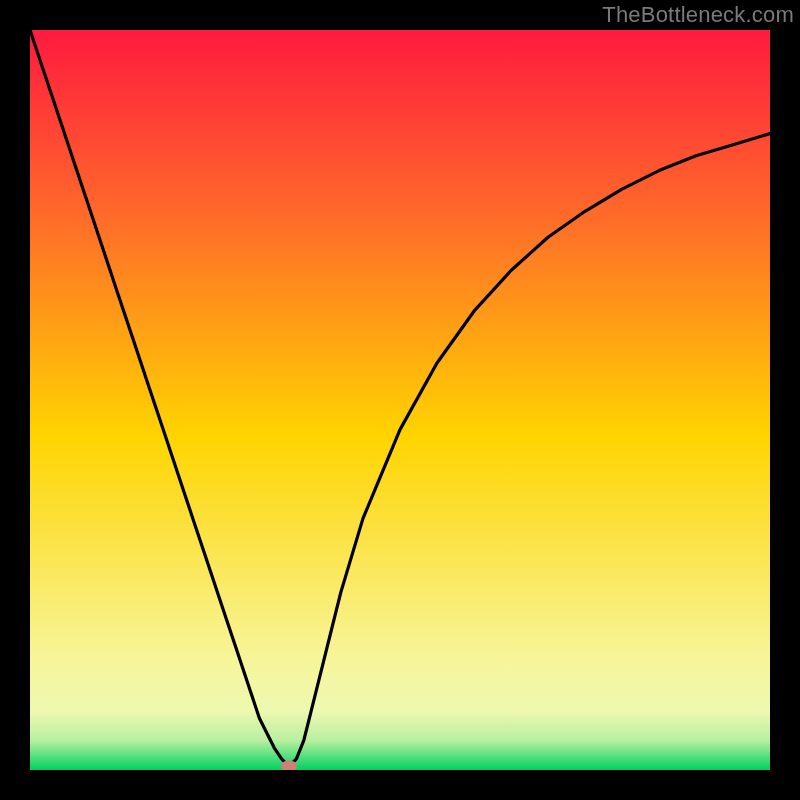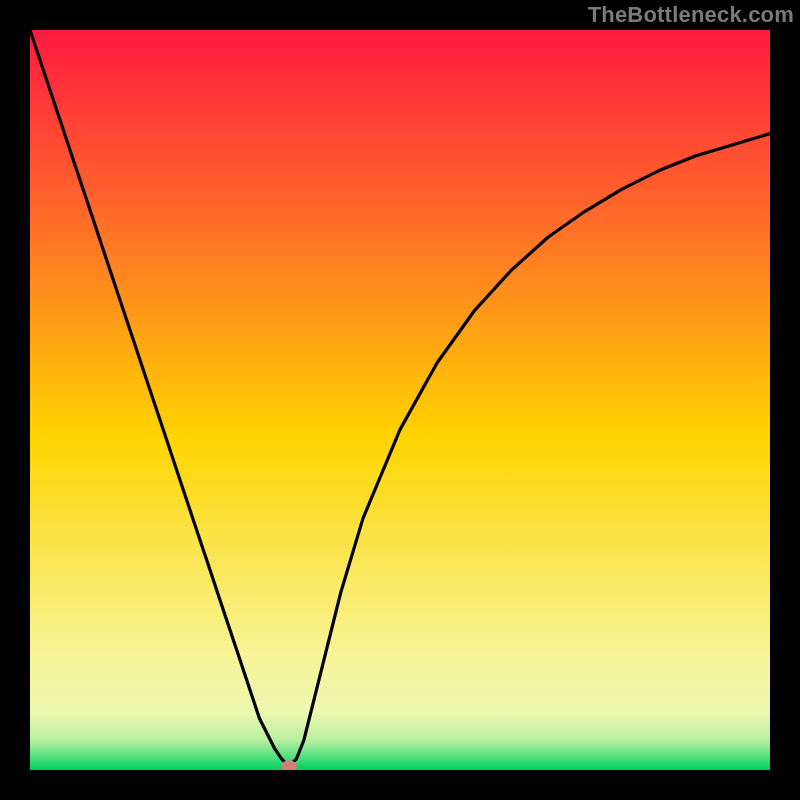--- a/index.html
+++ b/index.html
@@ -23,21 +23,21 @@
     width: 740px;
     height: 740px;
     overflow: hidden;
   }
   .watermark {
     position: absolute;
     top: 2px;
     right: 6px;
     color: #7a7a7a;
     font-size: 22px;
-    font-weight: 700;
+    font-weight: 400;
     letter-spacing: 0.2px;
     z-index: 5;
     user-select: none;
   }
 </style>
 </head>
 <body>
 
 <div class="outer">
   <div class="watermark">TheBottleneck.com</div>

